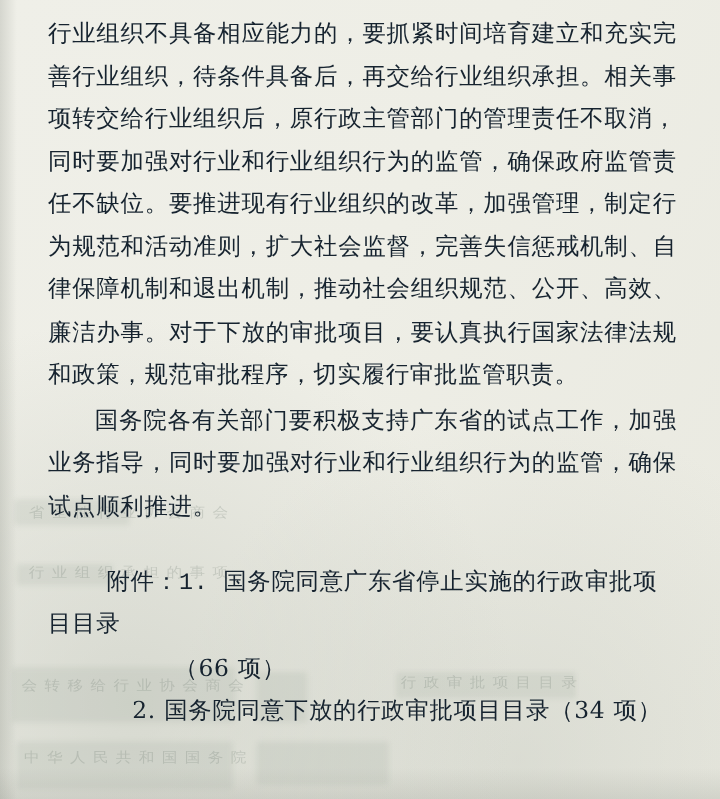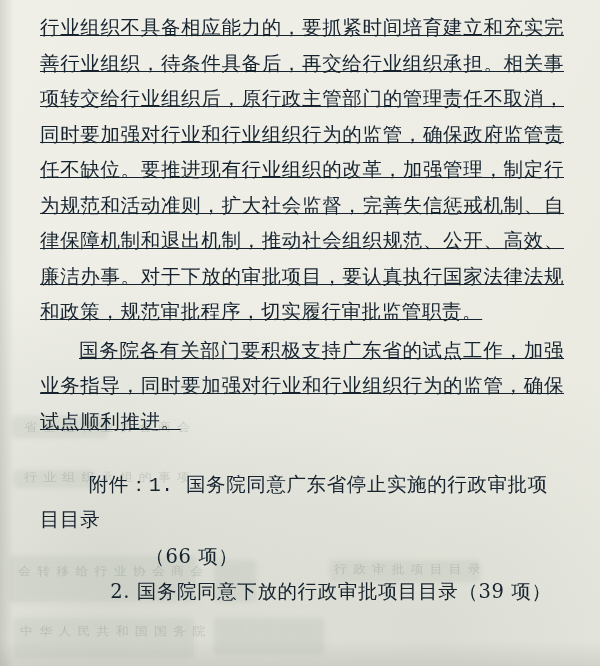--- a/index.html
+++ b/index.html
@@ -66,21 +66,20 @@
   
   .body-text {
     position: relative;
     z-index: 3;
     font-size: 19.5px;
     line-height: 35.5px;
     letter-spacing: 0.6px;
     text-align: justify;
     text-justify: inter-ideograph;
     color: #16232f;
-    text-decoration: underline;
   }
   .para {
     margin: 0 0 0 0;
   }
   .para.indent {
     text-indent: 2em;
   }
   .para + .para {
     margin-top: 3px;
   }
@@ -145,21 +144,21 @@
     <p class="para">行业组织不具备相应能力的，要抓紧时间培育建立和充实完善行业组织，待条件具备后，再交给行业组织承担。相关事项转交给行业组织后，原行政主管部门的管理责任不取消，同时要加强对行业和行业组织行为的监管，确保政府监管责任不缺位。要推进现有行业组织的改革，加强管理，制定行为规范和活动准则，扩大社会监督，完善失信惩戒机制、自律保障机制和退出机制，推动社会组织规范、公开、高效、廉洁办事。对于下放的审批项目，要认真执行国家法律法规和政策，规范审批程序，切实履行审批监管职责。</p>
     <p class="para indent">国务院各有关部门要积极支持广东省的试点工作，加强业务指导，同时要加强对行业和行业组织行为的监管，确保试点顺利推进。</p>
   </div>
 
   <div class="attach">
     <div class="attach-line1">
       <span>附件：</span><span>1.</span>&nbsp;<span>国务院同意广东省停止实施的行政审批项目目录</span>
     </div>
     <div class="attach-line2">（66 项）</div>
     <div class="attach-line3">
-      <span>2.</span>&nbsp;<span>国务院同意下放的行政审批项目目录（39 项）</span>
+      <span>2.</span>&nbsp;<span>国务院同意下放的行政审批项目目录（34 项）</span>
     </div>
   </div>
 
   <div class="signature">
     <div>中华人民共和国国务院</div>
 
   </div>
 
 </div>
 

